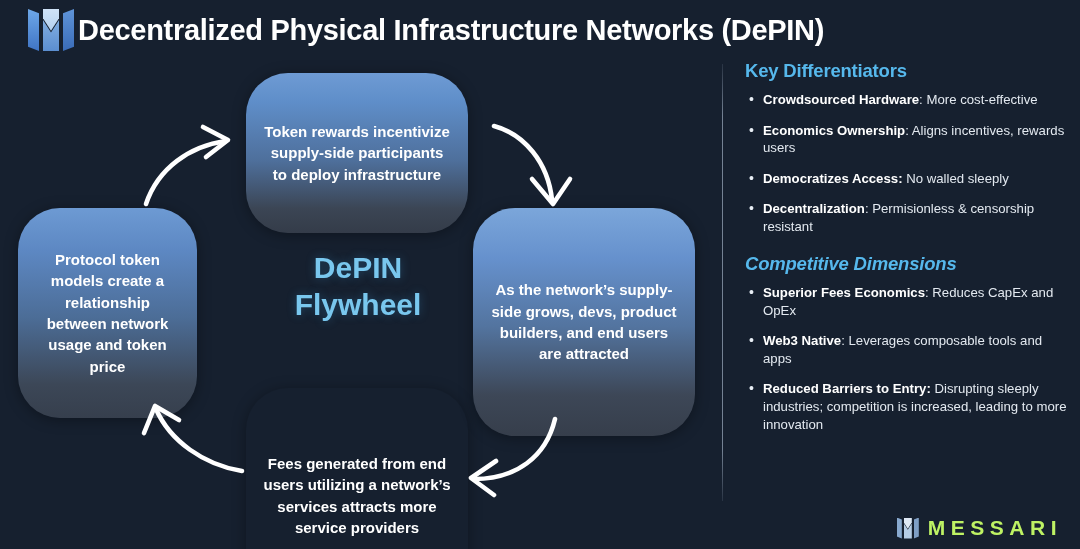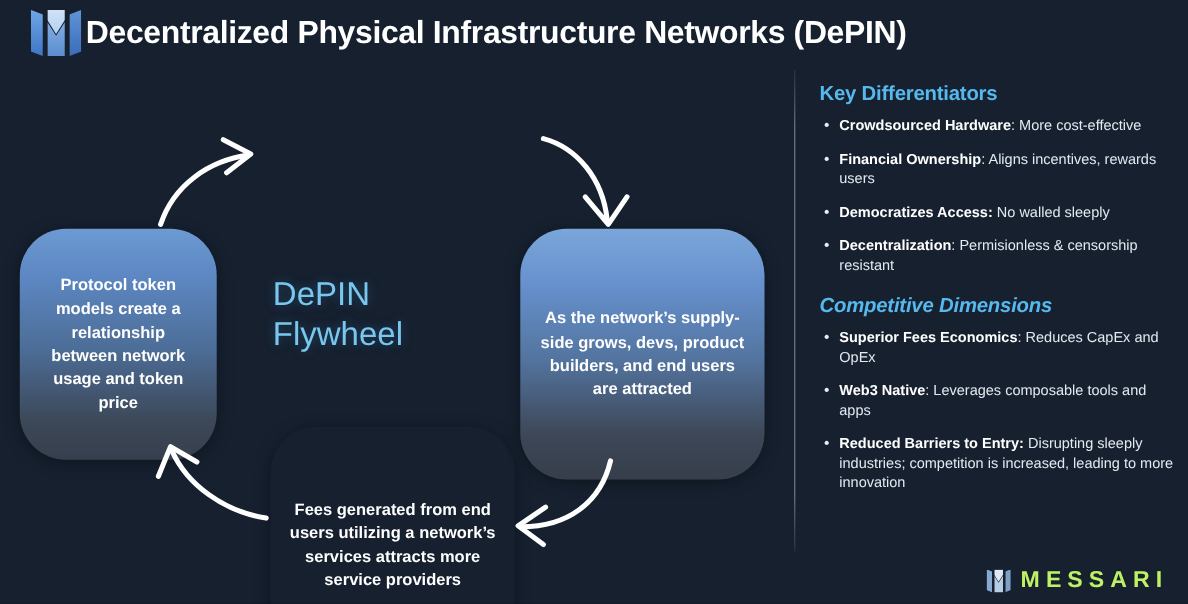--- a/index.html
+++ b/index.html
@@ -65,32 +65,32 @@
   .node-bottom {
     left:246px; top:330px; width:222px; height:215px;
     background:linear-gradient(180deg,#3a4椅55 0%,#47617f 0%,#536f93 28%,#6a8fbd 62%,#7ba6d8 88%,#82abda 100%);
   }
   .node-left {
     left:18px; top:150px; width:179px; height:210px;
     background:linear-gradient(180deg,#6d9ad3 0%,#5d88c3 20%,#4c6d97 52%,#3c4757 84%,#363f4d 100%);
   }
   .center-label {
     position:absolute; left:248px; top:192px; width:220px;
-    text-align:left; color:#79c7ee;
-    font-size:30px; font-weight:normal; line-height:1.22;
+    text-align:center; color:#79c7ee;
+    font-size:30px; font-weight:bold; line-height:1.22;
     text-shadow:0 0 10px rgba(60,150,210,0.35);
   }
   .arrow { position:absolute; }
   
   .divider {
     position:absolute; left:722px; top:64px; width:1px; height:437px;
     background:linear-gradient(180deg, rgba(150,165,185,0.15) 0%, rgba(175,190,210,0.62) 12%, rgba(175,190,210,0.62) 88%, rgba(150,165,185,0.15) 100%);
   }
   
-  .panel { position:absolute; left:745px; top:74px; width:322px; }
+  .panel { position:absolute; left:745px; top:60px; width:322px; }
   .panel-heading {
     color:#56b8ec; font-size:18.5px; font-weight:bold;
     letter-spacing:-0.2px; margin-bottom:9px;
   }
   .panel-heading.second { margin-top:18px;font-style:italic; }
   ul.bullets { list-style:none; }
   ul.bullets li {
     position:relative; padding-left:18px; margin-bottom:13px;
     color:#e3e9f0; font-size:13.2px; line-height:1.33;
   }
@@ -128,20 +128,23 @@
       <span class="lm-a"></span>
         <span class="lm-b"></span>
         <span class="lm-c"></span>
         <span class="lm-d"></span>
     </div>
     <div class="header-title">Decentralized Physical Infrastructure Networks (DePIN)</div>
   </div>
 
   <div class="flywheel">
 
+    <div class="node node-top">
+      <span>Token rewards incentivize supply-side participants to deploy infrastructure</span>
+    </div>
 
     <div class="node node-right">
       <span>As the network’s supply-side grows, devs, product builders, and end users are attracted</span>
     </div>
 
     <div class="node node-bottom">
       <span>Fees generated from end users utilizing a network’s services attracts more service providers</span>
     </div>
 
     <div class="node node-left">
@@ -177,21 +180,21 @@
   <div class="divider"></div>
 
   <div class="panel">
 
     <div class="panel-heading">Key Differentiators</div>
     <ul class="bullets">
       <li>
         <b>Crowdsourced Hardware</b><span>: </span><span>More cost-effective</span>
       </li>
       <li>
-        <b>Financial Ownership</b><span>: </span><span>Aligns incentives, rewards users</span>
+        <b>Economics Ownership</b><span>: </span><span>Aligns incentives, rewards users</span>
       </li>
       <li>
         <b>Democratizes Access:</b><span>  </span><span>No walled sleeply</span>
       </li>
       <li>
         <b>Decentralization</b><span>: </span><span>Permisionless &amp; censorship resistant</span>
       </li>
     </ul>
 
     <div class="panel-heading second">Competitive Dimensions</div>

